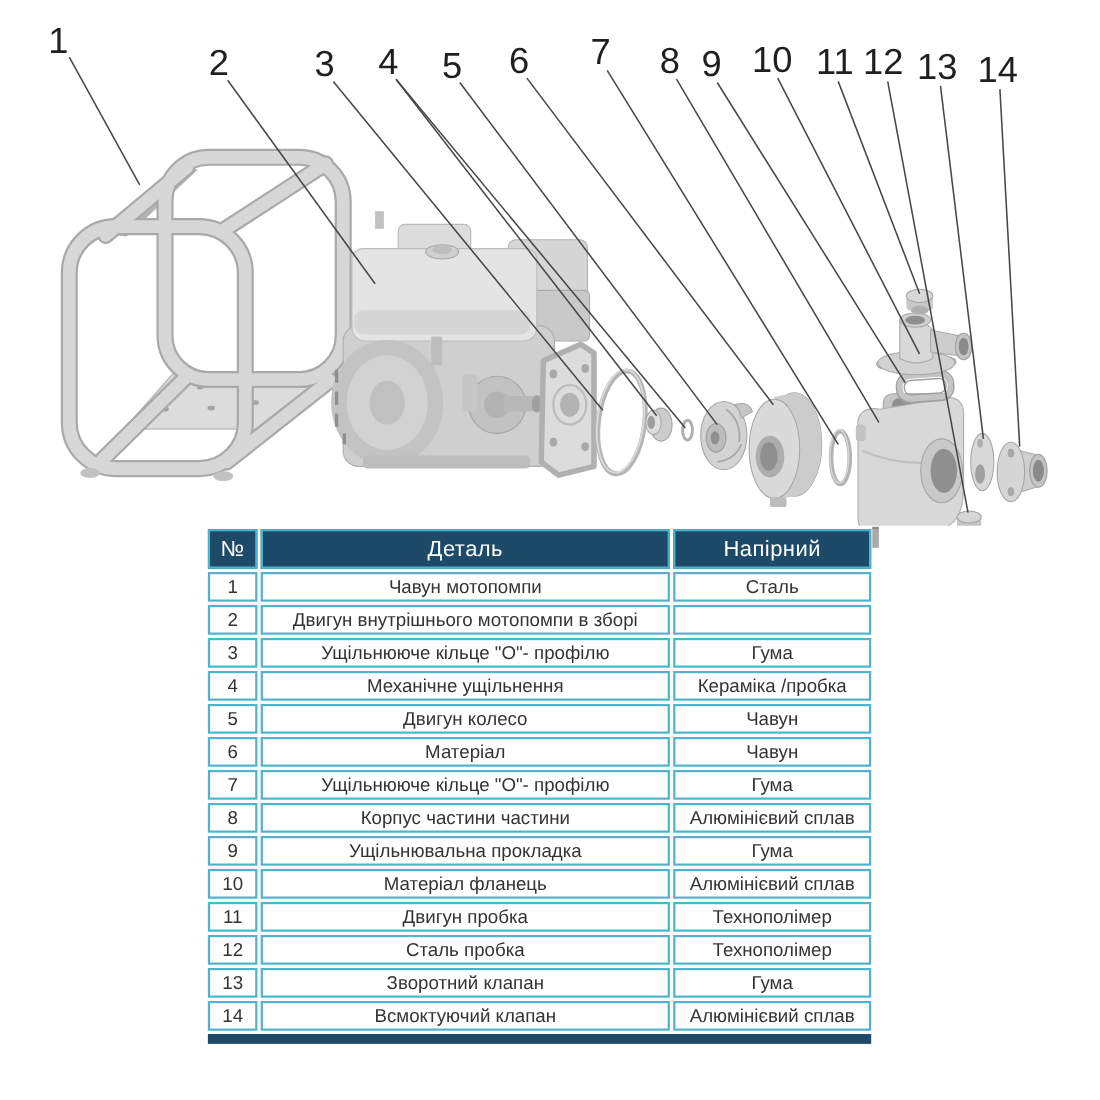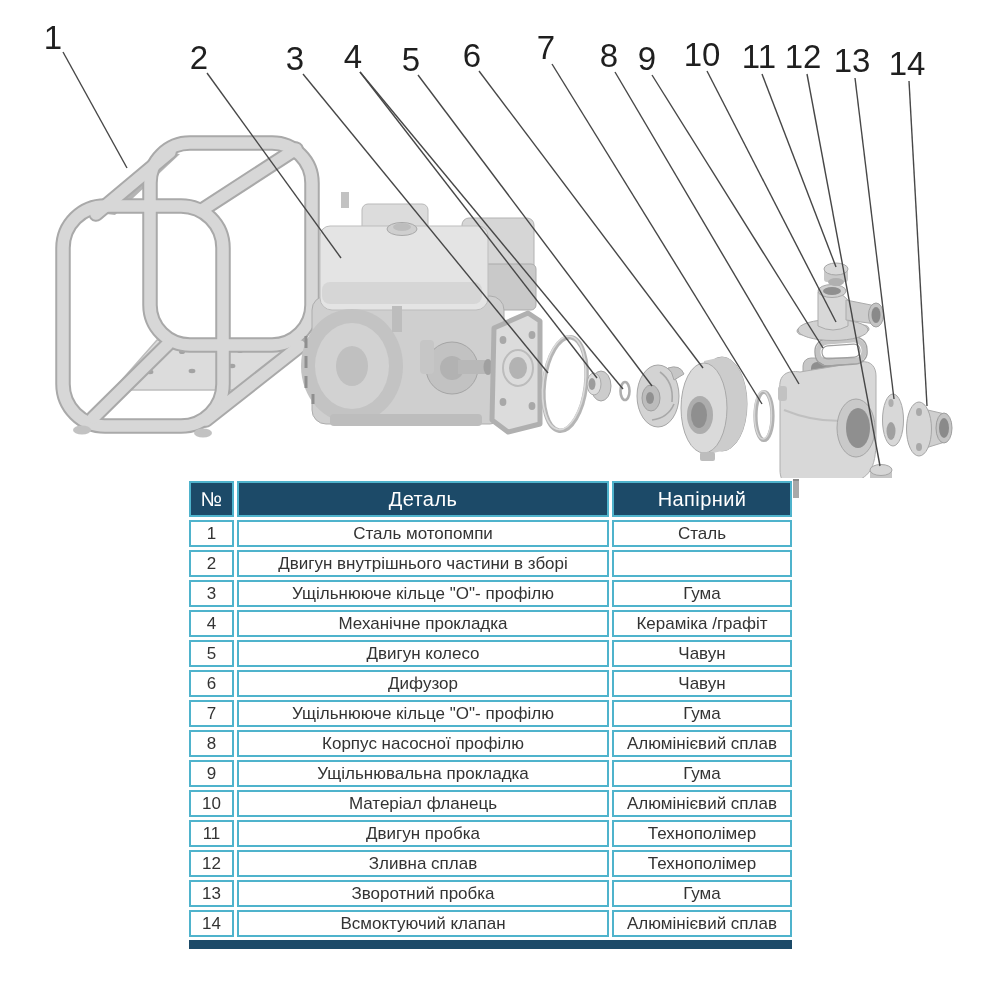--- a/index.html
+++ b/index.html
@@ -246,81 +246,81 @@
     <thead>
       <tr>
         <th>№</th>
         <th>Деталь</th>
         <th>Напірний</th>
       </tr>
     </thead>
     <tbody id="parts-body">
         <tr>
           <td>1</td>
-          <td>Сталь мотопомпи</td>
+          <td>Чавун мотопомпи</td>
           <td>Сталь</td>
         </tr>
         <tr>
           <td>2</td>
-          <td>Двигун внутрішнього частини в зборі</td>
+          <td>Двигун внутрішнього мотопомпи в зборі</td>
           <td></td>
         </tr>
         <tr>
           <td>3</td>
           <td>Ущільнююче кільце "О"- профілю</td>
           <td>Гума</td>
         </tr>
         <tr>
           <td>4</td>
-          <td>Механічне прокладка</td>
-          <td>Кераміка /графіт</td>
+          <td>Механічне ущільнення</td>
+          <td>Кераміка /пробка</td>
         </tr>
         <tr>
           <td>5</td>
           <td>Двигун колесо</td>
           <td>Чавун</td>
         </tr>
         <tr>
           <td>6</td>
-          <td>Дифузор</td>
+          <td>Матеріал</td>
           <td>Чавун</td>
         </tr>
         <tr>
           <td>7</td>
           <td>Ущільнююче кільце "О"- профілю</td>
           <td>Гума</td>
         </tr>
         <tr>
           <td>8</td>
-          <td>Корпус насосної профілю</td>
+          <td>Корпус частини частини</td>
           <td>Алюмінієвий сплав</td>
         </tr>
         <tr>
           <td>9</td>
           <td>Ущільнювальна прокладка</td>
           <td>Гума</td>
         </tr>
         <tr>
           <td>10</td>
           <td>Матеріал фланець</td>
           <td>Алюмінієвий сплав</td>
         </tr>
         <tr>
           <td>11</td>
           <td>Двигун пробка</td>
           <td>Технополімер</td>
         </tr>
         <tr>
           <td>12</td>
-          <td>Зливна сплав</td>
+          <td>Сталь пробка</td>
           <td>Технополімер</td>
         </tr>
         <tr>
           <td>13</td>
-          <td>Зворотний пробка</td>
+          <td>Зворотний клапан</td>
           <td>Гума</td>
         </tr>
         <tr>
           <td>14</td>
           <td>Всмоктуючий клапан</td>
           <td>Алюмінієвий сплав</td>
         </tr>
       </tbody>
   </table>
   <div class="tbl-footer"></div>

